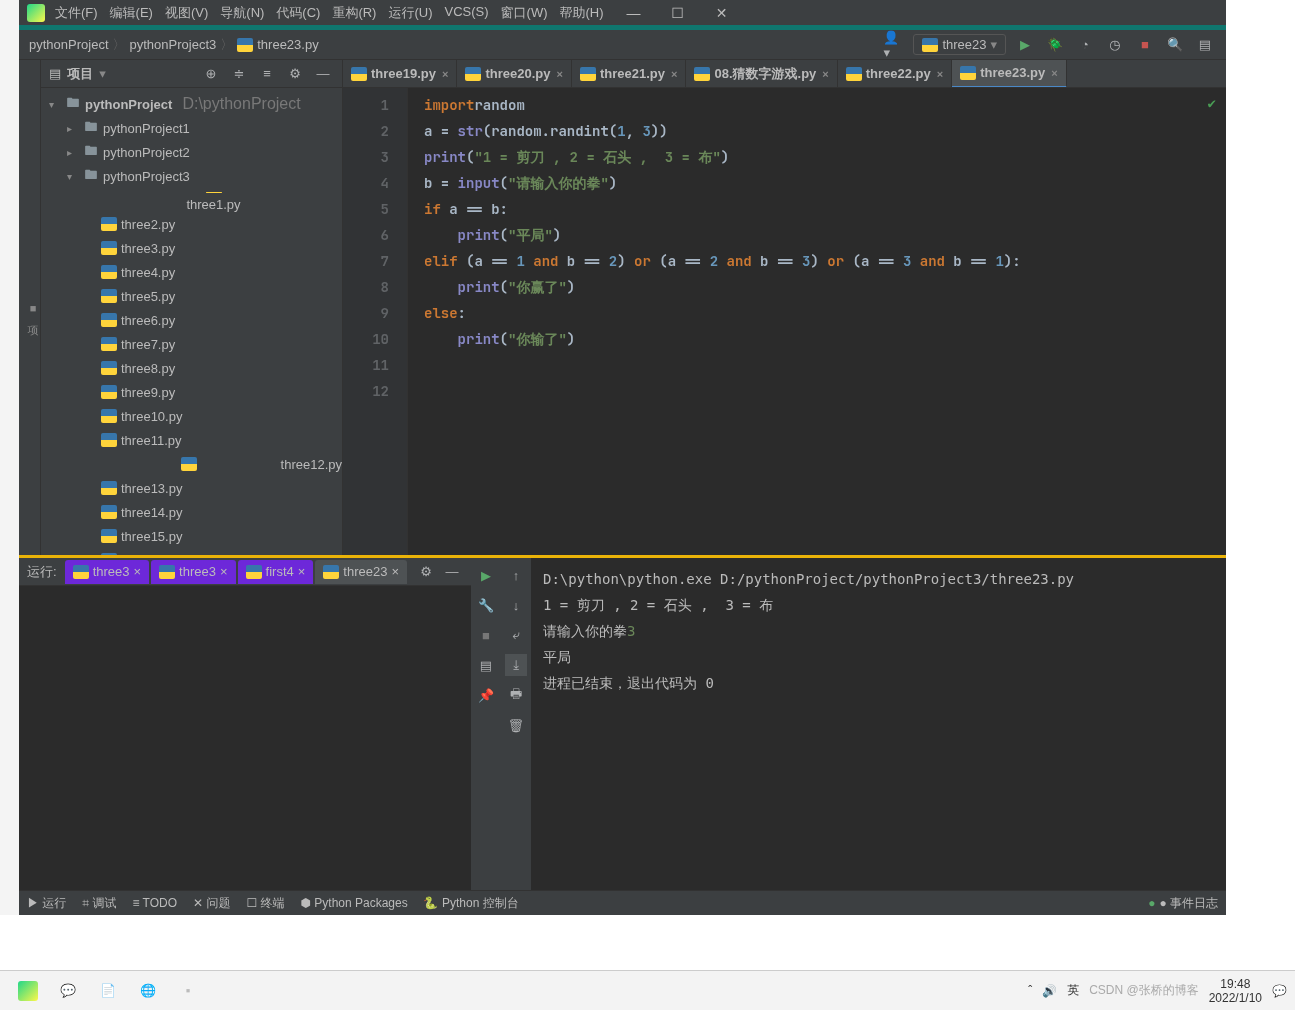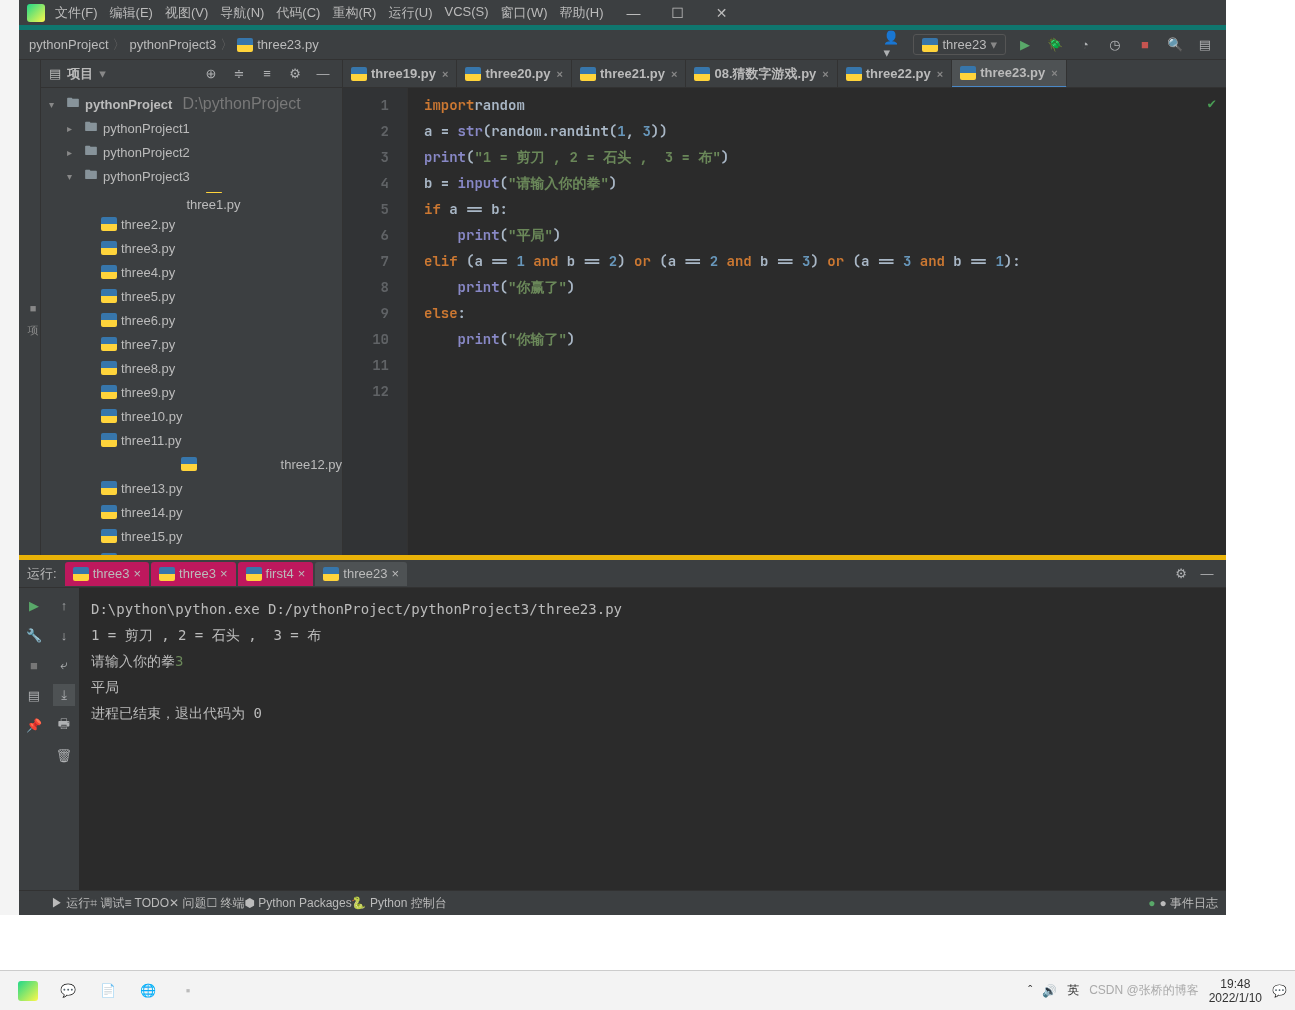--- a/index.html
+++ b/index.html
@@ -38,24 +38,24 @@
 .editor-body { flex:1; display:flex; font-family:Consolas,"JetBrains Mono",monospace; font-size:14px; background:#2b2b2b; position:relative; min-width:0; overflow:hidden; }
 .gutter { width:65px; background:#313335; color:#606366; text-align:right; padding:4px 18px 4px 0; line-height:26px; border-right:1px solid #323232; }
 .code { flex:1; padding:4px 12px; line-height:26px; white-space:pre; color:#a9b7c6; overflow:hidden; }
 .code-line.hl { background:#323232; }
 .code-line { padding-left:4px; }
 .kw { color:#cc7832; }
 .str { color:#6a8759; }
 .num { color:#6897bb; }
 .fn { color:#a9b7c6; }
 .bi { color:#8888c6; }
-.run-panel { height:335px; background:#2b2b2b; border-top:5px solid #eab308; display:flex; flex-direction:column; }
+.run-panel { height:335px; background:#2b2b2b; border-top:3px solid #eab308; display:flex; }
 .run-header { height:28px; background:#3c3f41; display:flex; align-items:center; padding:0 8px; gap:4px; border-bottom:1px solid #323232; }
 .run-tabs { display:flex; gap:2px; margin-left:4px; }
-.run-tab { height:24px; display:flex; align-items:center; padding:0 8px; gap:4px; background:#be185d; border-radius:3px 3px 0 0; }
+.run-tab { height:24px; display:flex; align-items:center; padding:0 8px; gap:4px; background:#6d28d9; border-radius:3px 3px 0 0; }
 .run-tab.active { background:#4e5254; }
 .run-body { flex:1; display:flex; }
 .run-side { width:60px; background:#3c3f41; display:flex; }
 .run-side-col { width:30px; display:flex; flex-direction:column; align-items:center; gap:8px; padding-top:6px; }
 .console { flex:1; font-family:Consolas,monospace; font-size:14px; color:#bbbbbb; padding:8px 12px; line-height:26px; white-space:pre; }
 .console .path { color:#bbbbbb; }
 .console .grn { color:#6a8759; }
 .statusbar { height:25px; background:#3c3f41; border-top:1px solid #323232; display:flex; align-items:center; padding:0 8px; gap:14px; color:#bbbbbb; font-size:12px; overflow:hidden; }
 .statusbar .sb-item { display:flex; align-items:center; gap:4px; cursor:default; }
 .statusbar .right { margin-left:auto; }
@@ -338,21 +338,21 @@
           <span class="icon-btn" style="background:#4e5254">⤓</span>
           <span class="icon-btn">🖶</span>
           <span class="icon-btn">🗑</span>
         </div>
       </div>
       <div class="console" id="console"><div><span class="path">D:\python\python.exe D:/pythonProject/pythonProject3/three23.py</span></div><div><span>1 = 剪刀 , 2 = 石头 ,  3 = 布</span></div><div><span>请输入你的拳</span><span class="grn">3</span></div><div><span>平局</span></div><div><span></span></div><div><span>进程已结束，退出代码为 0</span></div></div>
     </div>
   </div>
 
   <div class="statusbar">
-    <div id="sb-left" style="display:flex; margin-left:24px;">
+    <div id="sb-left" style="display:flex; gap:16px;">
         <div class="sb-item">▶ 运行</div>
         <div class="sb-item">⌗ 调试</div>
         <div class="sb-item">≡ TODO</div>
         <div class="sb-item">✕ 问题</div>
         <div class="sb-item">☐ 终端</div>
         <div class="sb-item">⬢ Python Packages</div>
         <div class="sb-item">🐍 Python 控制台</div>
       </div>
     <div class="right sb-item">
       <span style="color:#59a869">●</span>

